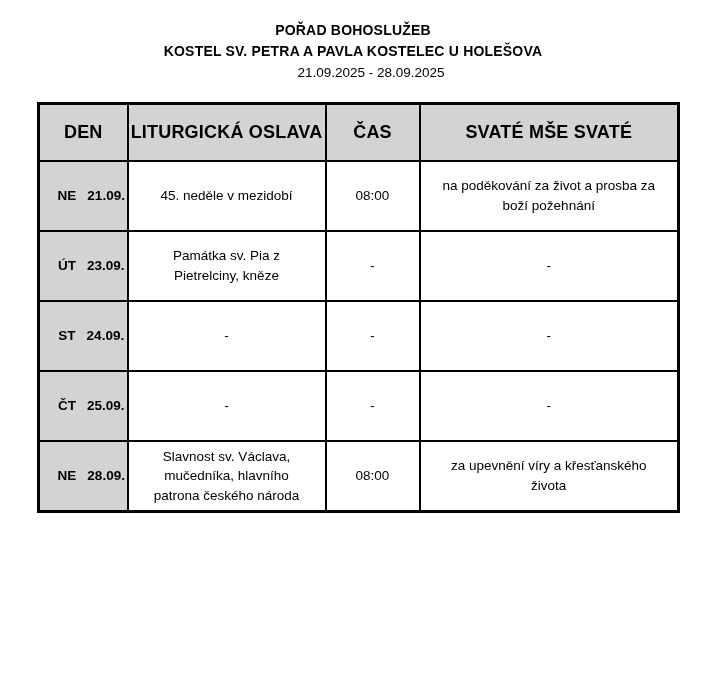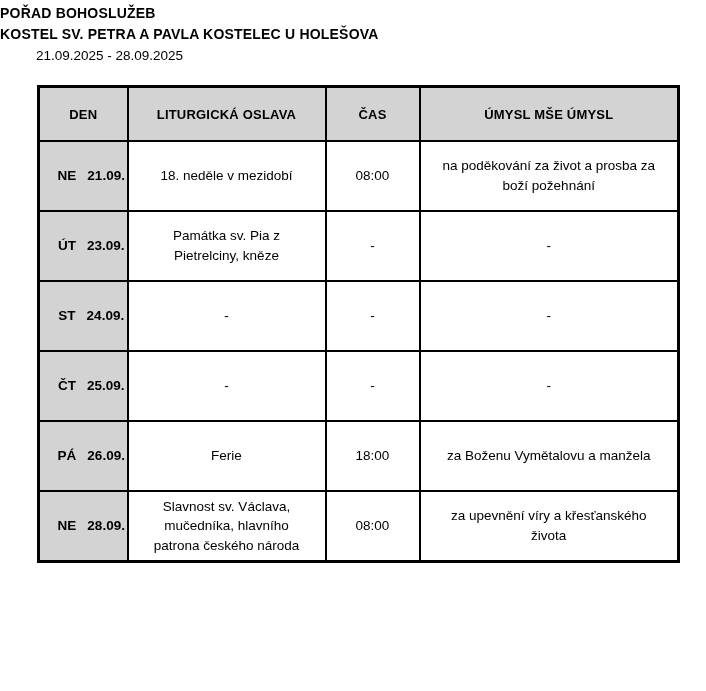--- a/index.html
+++ b/index.html
@@ -6,22 +6,22 @@
     margin: 0;
     padding: 0;
     background: #ffffff;
     width: 706px;
     height: 691px;
     font-family: "Liberation Sans", sans-serif;
     color: #000000;
     -webkit-font-smoothing: antialiased;
   }
   .doc-header {
-    padding-top: 3px;
-    text-align: left;
+    padding-top: 20px;
+    text-align: center;
   }
   .title-line {
     font-weight: bold;
     font-size: 14px;
     line-height: 21px;
     letter-spacing: 0.2px;
   }
   .date-range {
     font-size: 13.5px;
     line-height: 21px;
@@ -33,21 +33,21 @@
     width: 640px;
     margin: 19px 0 0 37px;
     border: 3px solid #000000;
   }
   .schedule th, .schedule td {
     border: 2px solid #000000;
     overflow: hidden;
   }
   .schedule thead th {
     background: #d3d3d3;
-    font-size: 13px;
+    font-size: 18px;
     font-weight: bold;
     height: 18px;
     padding: 17px 0;
     text-align: center;
     letter-spacing: 0.2px;
   }
   .schedule tbody td {
     height: 66px;
     font-size: 13.5px;
     text-align: center;
@@ -82,32 +82,32 @@
     <col style="width:89px">
     <col style="width:198px">
     <col style="width:94px">
     <col style="width:259px">
   </colgroup>
   <thead>
     <tr>
       <th>DEN</th>
       <th>LITURGICKÁ OSLAVA</th>
       <th>ČAS</th>
-      <th>ÚMYSL MŠE ÚMYSL</th>
+      <th>SVATÉ MŠE SVATÉ</th>
     </tr>
   </thead>
   <tbody>
     <tr>
       <td class="day-cell">
         <div class="day-wrap">
           <span>NE</span>
           <span>21.09.</span>
         </div>
       </td>
-      <td class="celebration-cell">18. neděle v mezidobí</td>
+      <td class="celebration-cell">45. neděle v mezidobí</td>
       <td class="time-cell">08:00</td>
       <td class="intention-cell">na poděkování za život a prosba za boží požehnání</td>
     </tr>
     <tr>
       <td class="day-cell">
         <div class="day-wrap">
           <span>ÚT</span>
           <span>23.09.</span>
         </div>
       </td>
@@ -133,31 +133,20 @@
           <span>25.09.</span>
         </div>
       </td>
       <td class="celebration-cell">-</td>
       <td class="time-cell">-</td>
       <td class="intention-cell">-</td>
     </tr>
     <tr>
       <td class="day-cell">
         <div class="day-wrap">
-          <span>PÁ</span>
-          <span>26.09.</span>
-        </div>
-      </td>
-      <td class="celebration-cell">Ferie</td>
-      <td class="time-cell">18:00</td>
-      <td class="intention-cell">za Boženu Vymětalovu a manžela</td>
-    </tr>
-    <tr>
-      <td class="day-cell">
-        <div class="day-wrap">
           <span>NE</span>
           <span>28.09.</span>
         </div>
       </td>
       <td class="celebration-cell">Slavnost sv. Václava, mučedníka, hlavního patrona českého národa</td>
       <td class="time-cell">08:00</td>
       <td class="intention-cell">za upevnění víry a křesťanského života</td>
     </tr>
   </tbody>
 </table>

